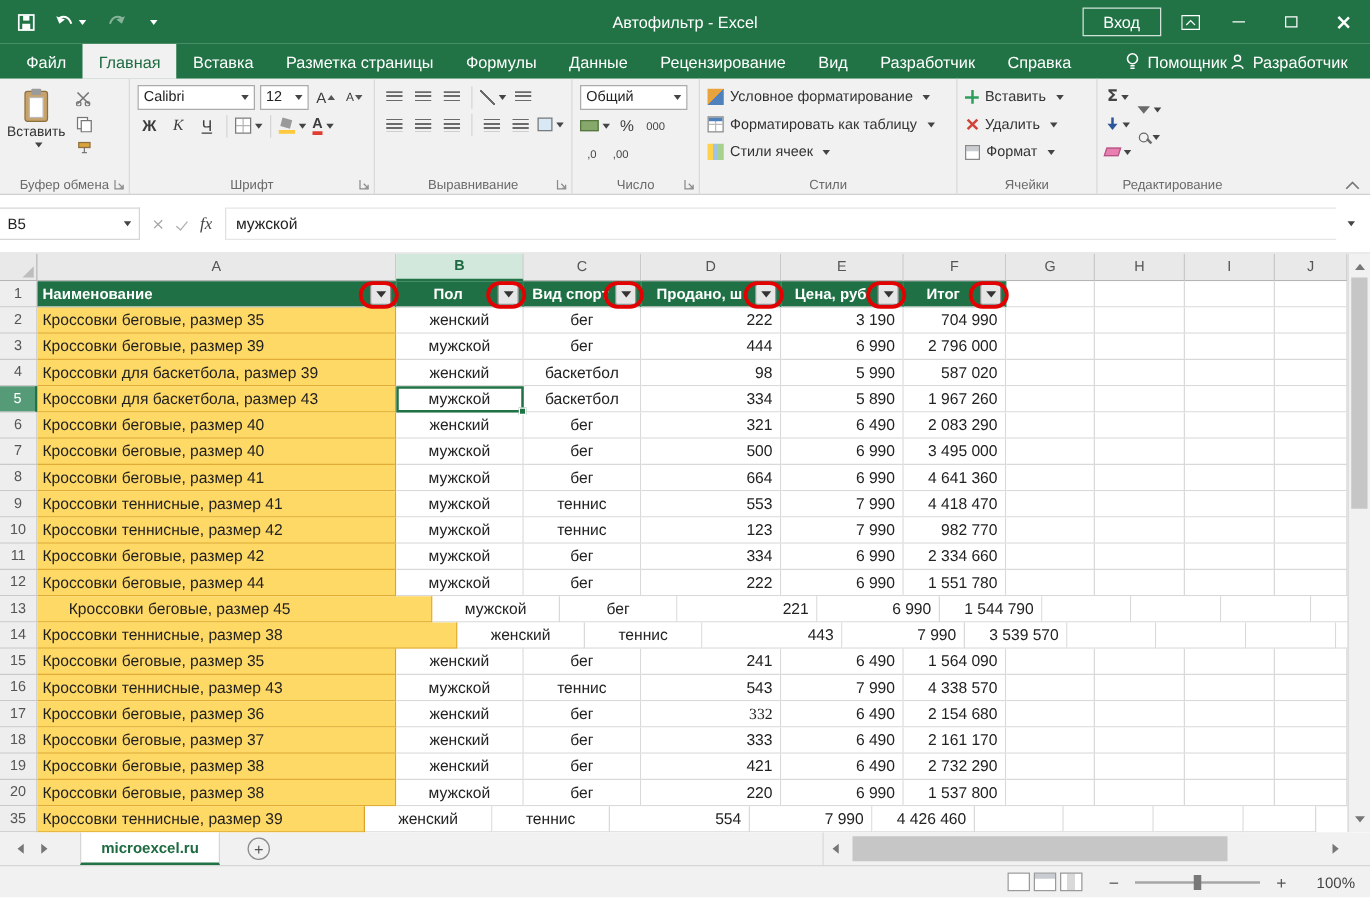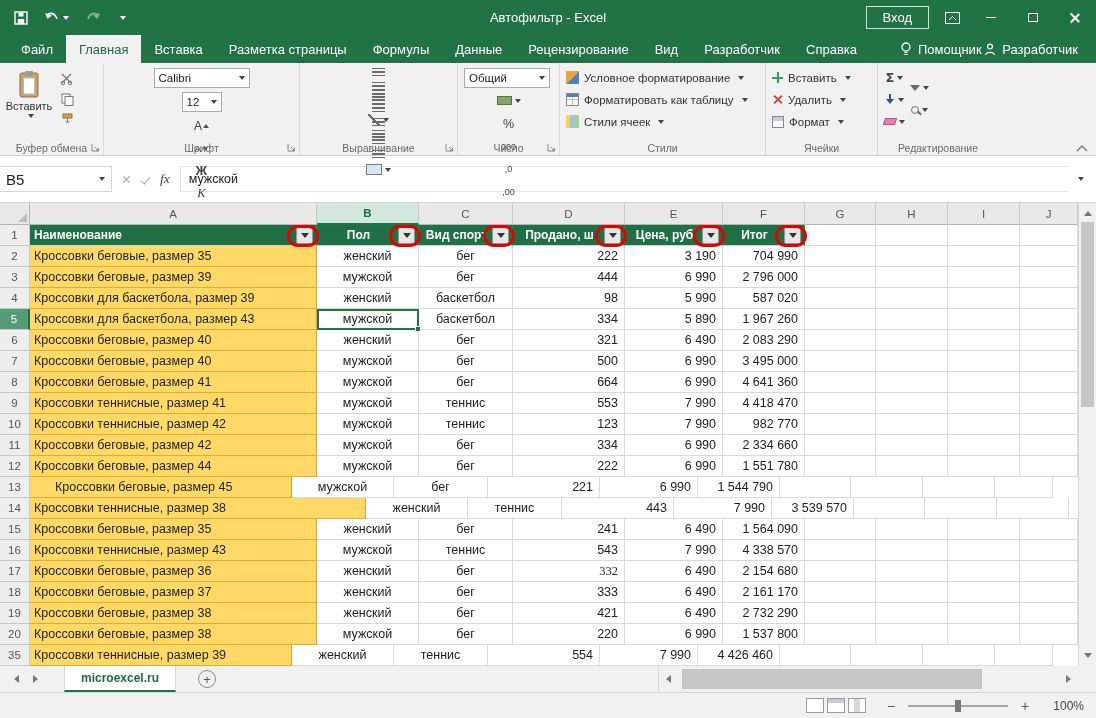--- a/index.html
+++ b/index.html
@@ -33,21 +33,21 @@
   .assistant { display:flex; align-items:center; gap:6px; margin-left:30px; font-size:13px; }
   .share { margin-left:auto; display:flex; align-items:center; gap:6px; padding-right:18px; font-size:13px; }
 
   
   .ribbon { height:93px; background:#f1f1f1; border-bottom:1px solid #d0d0d0; display:flex; position:relative; flex:0 0 auto; }
   .group { position:relative; border-right:1px solid #dadada; padding:5px 6px 16px 6px; }
   .g-label { position:absolute; bottom:1px; left:0; right:0; text-align:center; font-size:10.5px; color:#6a6a6a; white-space:nowrap; }
   .launcher { position:absolute; bottom:3px; right:3px; }
   .g-body { display:flex; gap:5px; align-items:flex-start; }
   .g-col { display:flex; flex-direction:column; gap:3px; }
-  .g-row { display:flex; align-items:center; gap:4px;flex-direction:column; }
+  .g-row { display:flex; align-items:center; gap:4px; }
   .combo { background:#fff; border:1px solid #ababab; height:20px; display:flex; align-items:center; font-size:11.5px; padding:0 4px; color:#222; }
   .combo .tri { margin-left:auto; }
   .rbtn { height:19px; min-width:19px; display:flex; align-items:center; justify-content:center; font-size:12.5px; color:#3c3c3c; }
   .paste-btn { width:46px; display:flex; flex-direction:column; align-items:center; gap:2px; font-size:11px; color:#333; padding-top:2px; }
   .mini-col { display:flex; flex-direction:column; gap:4px; padding-top:3px; }
   .mini-btn { width:20px; height:16px; display:flex; align-items:center; justify-content:center; }
   .bold-b { font-weight:bold; } .ital-b { font-style:italic; font-family:"Liberation Serif",serif; } .und-b { text-decoration:underline; }
   .vsep { width:1px; height:18px; background:#d5d5d5; margin:0 2px; }
   .bico { width:13px; height:13px; border:1px solid #7a7a7a; background:
       linear-gradient(#b5b5b5,#b5b5b5) center/100% 1px no-repeat,
@@ -85,21 +85,21 @@
   .darr::after { content:""; position:absolute; left:0.5px; top:5px; width:0; height:0; border-left:4px solid transparent; border-right:4px solid transparent; border-top:5px solid #2b579a; }
   .eraser { width:12px; height:7px; background:#e87fb0; border:1px solid #b25683; transform:skewX(-18deg); }
   .fun { width:0; height:0; border-left:5px solid transparent; border-right:5px solid transparent; border-top:6px solid #6a6a6a; }
   .mag { width:8px; height:8px; border:1.6px solid #6a6a6a; border-radius:50%; position:relative; }
   .mag::after { content:""; position:absolute; width:5px; height:1.6px; background:#6a6a6a; transform:rotate(45deg); right:-4px; bottom:-1px; }
   .collapse { position:absolute; right:8px; bottom:3px; }
 
   
   .fwrap { height:47px; background:#fff; border-bottom:1px solid #d6d6d6; display:flex; align-items:center; padding:0 6px 0 0; flex:0 0 auto; }
   .fbar { display:flex; align-items:stretch; height:26px; width:100%; }
-  .namebox { width:112px; border:1px solid #d6d6d6; border-left:none; display:flex; align-items:center; padding:0 6px; font-size:15px; }
+  .namebox { width:112px; border:1px solid #d6d6d6; border-left:none; display:flex; align-items:center; padding:0 6px; font-size:12px; }
   .namebox .tri { margin-left:auto; }
   .fb-btns { display:flex; align-items:center; gap:10px; padding:0 10px; border-right:1px solid #e0e0e0; }
   .xico { position:relative; width:9px; height:9px; opacity:.55; }
   .xico::before,.xico::after { content:""; position:absolute; left:4px; top:0; width:1.4px; height:9px; background:#555; }
   .xico::before { transform:rotate(45deg); } .xico::after { transform:rotate(-45deg); }
   .chk { width:9px; height:5px; border-left:1.8px solid #777; border-bottom:1.8px solid #777; transform:rotate(-50deg); opacity:.6; }
   .fx { font-family:"Liberation Serif",serif; font-style:italic; font-size:13.5px; color:#444; }
   .fb-input { flex:1; display:flex; align-items:center; padding-left:8px; font-size:12.5px; border-top:1px solid #e6e6e6; border-bottom:1px solid #e6e6e6; }
   .fb-exp { display:flex; align-items:center; padding:0 6px; }
 
@@ -705,21 +705,21 @@
             <div class="cell num" style="width: 112px;">222</div>
             <div class="cell num" style="width: 98px;">6 990</div>
             <div class="cell num" style="width: 82px;">1 551 780</div>
             <div class="cell" style="width: 71px;"></div>
             <div class="cell" style="width: 72px;"></div>
             <div class="cell" style="width: 72px;"></div>
             <div class="cell" style="width: 58px;"></div>
           </div>
           <div class="grow">
             <div class="rn">13</div>
-            <div class="cell colA" style="width: 262px; padding-left: 25px;">Кроссовки беговые, размер 45</div>
+            <div class="cell colA" style="width: 316px; padding-left: 25px;">Кроссовки беговые, размер 45</div>
             <div class="cell ctr" style="width: 102px;">мужской</div>
             <div class="cell ctr" style="width: 94px;">бег</div>
             <div class="cell num" style="width: 112px;">221</div>
             <div class="cell num" style="width: 98px;">6 990</div>
             <div class="cell num" style="width: 82px;">1 544 790</div>
             <div class="cell" style="width: 71px;"></div>
             <div class="cell" style="width: 72px;"></div>
             <div class="cell" style="width: 72px;"></div>
             <div class="cell" style="width: 58px;"></div>
           </div>

